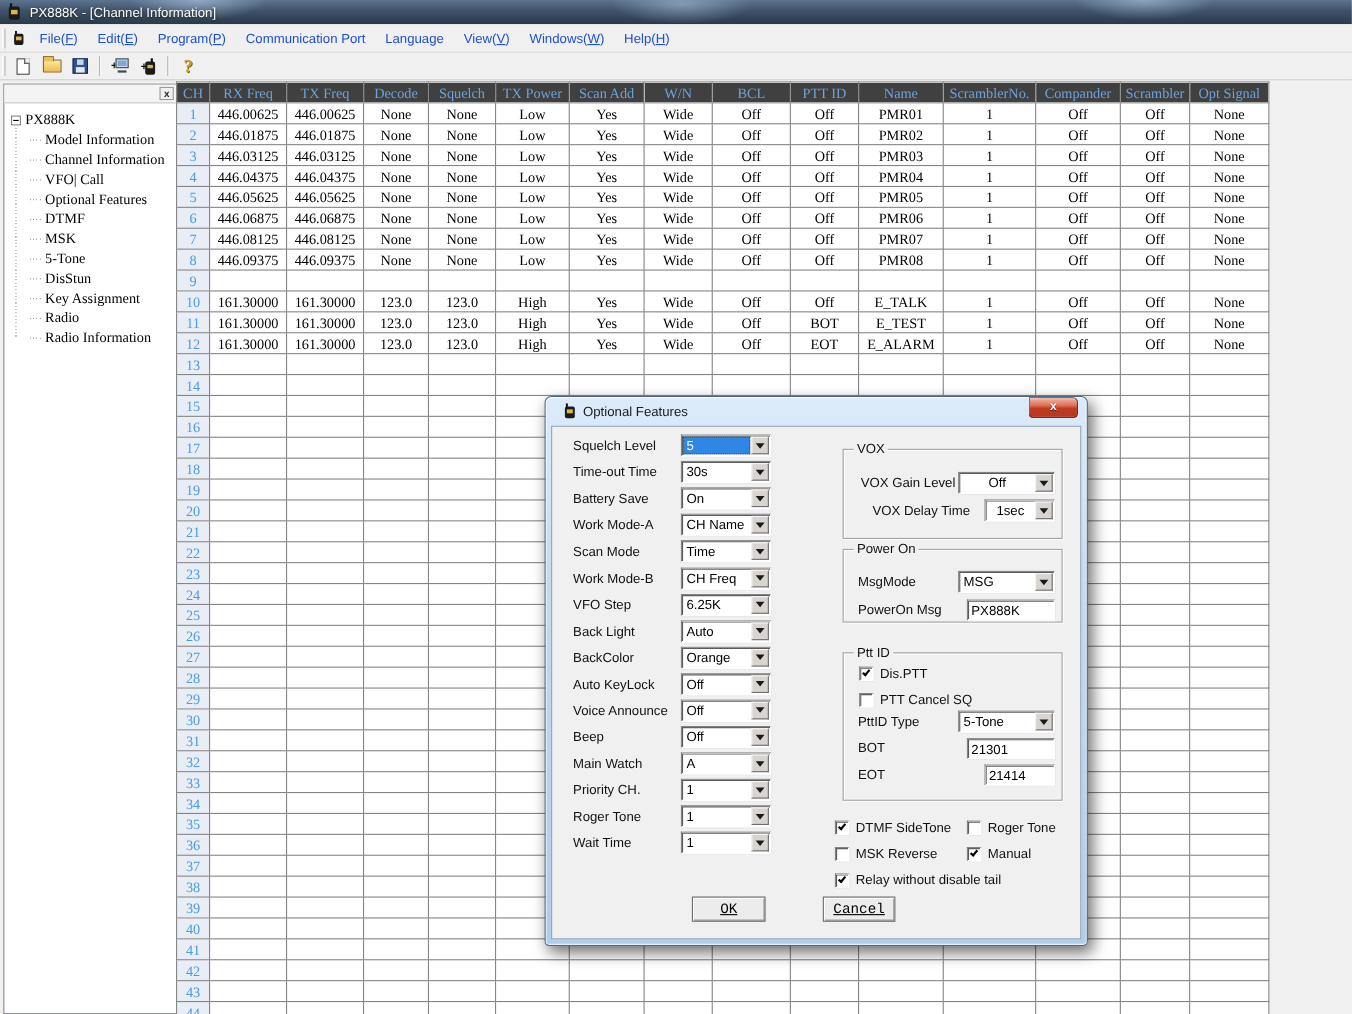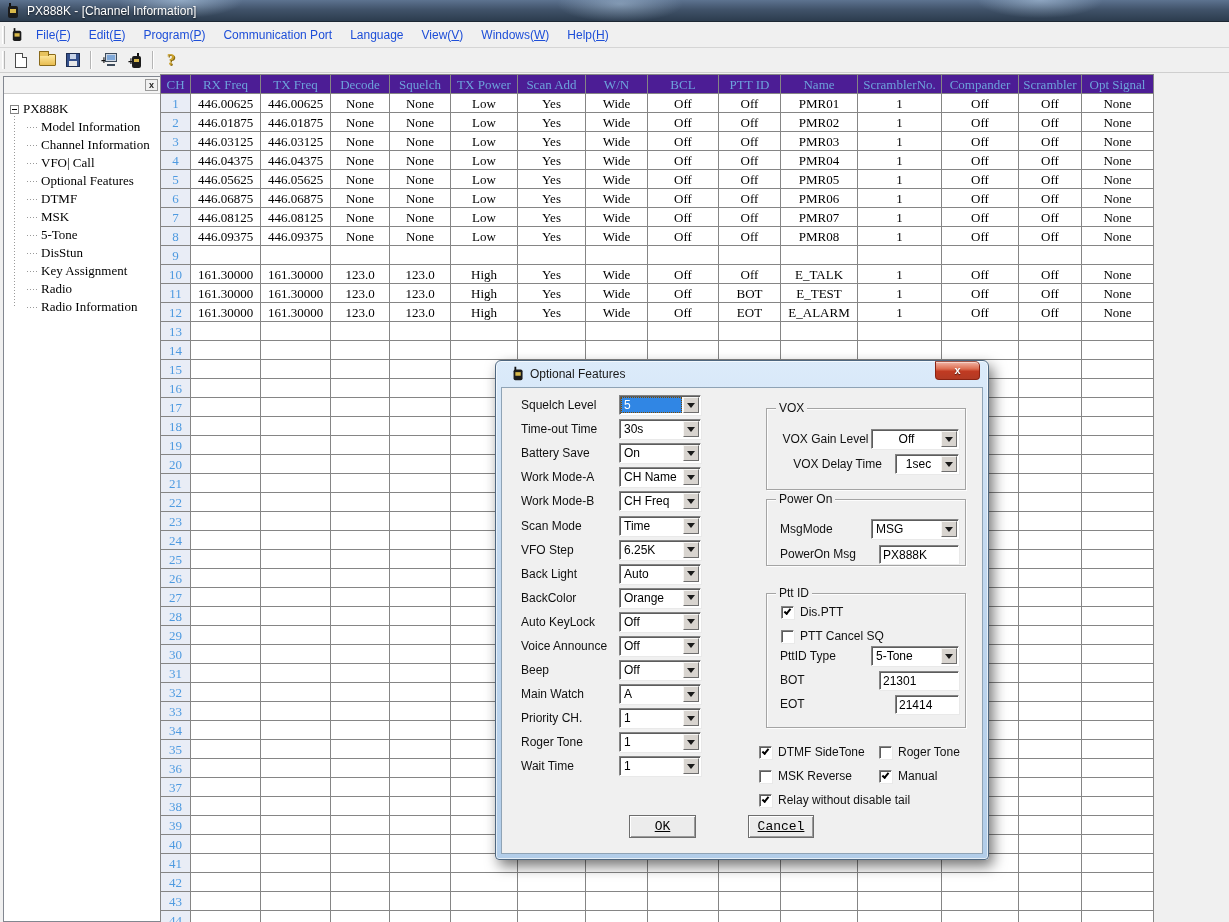--- a/index.html
+++ b/index.html
@@ -74,21 +74,21 @@
   .tree-item { display:flex; align-items:center; height:18px; white-space:nowrap; }
   .tree-item::before { content:""; width:11px; height:1px; margin-right:3px; flex:0 0 auto;
     background:repeating-linear-gradient(90deg,#9a9a9a 0 1px, transparent 1px 3px); }
 
   
   .grid-wrap { position:absolute; left:160px; top:74px; }
   table.grid { border-collapse:collapse; table-layout:fixed; background:#fff;
     font-family:"Liberation Serif", serif; font-size:13px; }
   table.grid th, table.grid td { border:1px solid #858585; height:19px; text-align:center;
     overflow:hidden; white-space:nowrap; padding:0 2px; line-height:17px; }
-  table.grid th { color:#6da2dc; font-weight:normal; background:#4c1d95; }
+  table.grid th { color:#6da2dc; font-weight:normal; background:#404040; }
   td.chcell { background:#e9edf6; color:#4e9ae0; }
   th.chhead { color:#6da2dc; background:#f2f5fb; }
   table.grid td.datacell { color:#000; }
 
   
   .dialog { position:absolute; left:495px; top:360px; width:494px; height:500px;
     background:linear-gradient(180deg,#dcebfa 0%,#c2d8ef 40%,#b2cde9 100%);
     border:1px solid #4f677f; border-radius:6px 6px 4px 4px;
     box-shadow:inset 0 0 0 1px rgba(255,255,255,.65), 4px 6px 14px rgba(0,0,0,.55); }
   .dlg-titlebar { height:25px; display:flex; align-items:center; padding-left:9px; color:#1a1a1a; }
@@ -1092,32 +1092,32 @@
         <div class="dlg-row">
           <span class="dlg-label">Work Mode-A</span>
           <span class="combo" style="width: 82px;">
             <span class="combo-field">CH Name</span>
             <span class="combo-btn">
               <span class="tri"></span>
             </span>
           </span>
         </div>
         <div class="dlg-row">
+          <span class="dlg-label">Scan Mode</span>
+          <span class="combo" style="width: 82px;">
+            <span class="combo-field">Time</span>
+            <span class="combo-btn">
+              <span class="tri"></span>
+            </span>
+          </span>
+        </div>
+        <div class="dlg-row">
           <span class="dlg-label">Work Mode-B</span>
           <span class="combo" style="width: 82px;">
             <span class="combo-field">CH Freq</span>
-            <span class="combo-btn">
-              <span class="tri"></span>
-            </span>
-          </span>
-        </div>
-        <div class="dlg-row">
-          <span class="dlg-label">Scan Mode</span>
-          <span class="combo" style="width: 82px;">
-            <span class="combo-field">Time</span>
             <span class="combo-btn">
               <span class="tri"></span>
             </span>
           </span>
         </div>
         <div class="dlg-row">
           <span class="dlg-label">VFO Step</span>
           <span class="combo" style="width: 82px;">
             <span class="combo-field">6.25K</span>
             <span class="combo-btn">

